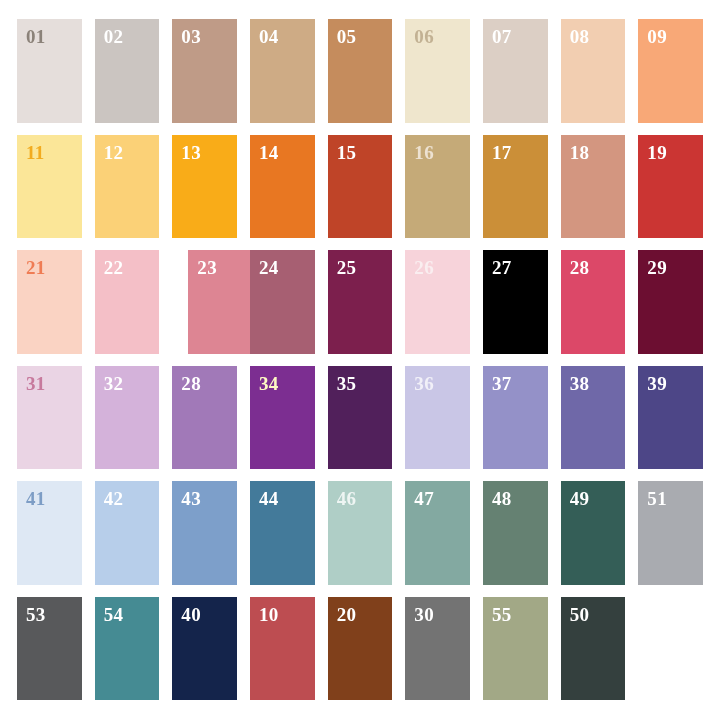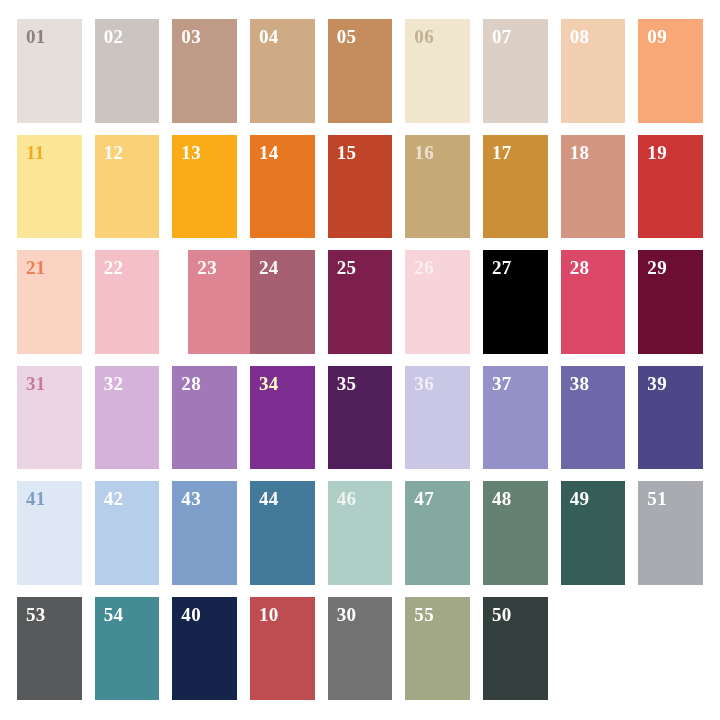--- a/index.html
+++ b/index.html
@@ -191,20 +191,23 @@
     </div>
     <div class="swatch" style="background-color: rgb(69, 139, 147);">
       <span class="swatch-label" style="color: rgb(255, 255, 255);">54</span>
     </div>
     <div class="swatch" style="background-color: rgb(20, 36, 75);">
       <span class="swatch-label" style="color: rgb(255, 255, 255);">40</span>
     </div>
     <div class="swatch" style="background-color: rgb(189, 77, 81);">
       <span class="swatch-label" style="color: rgb(255, 255, 255);">10</span>
     </div>
+    <div class="swatch" style="background-color: rgb(128, 64, 27);">
+      <span class="swatch-label" style="color: rgb(255, 255, 255);">20</span>
+    </div>
     <div class="swatch" style="background-color: #737373; text-align: right;">
       <span class="swatch-label" style="color: rgb(255, 255, 255);">30</span>
     </div>
     <div class="swatch" style="background-color: rgb(162, 168, 134);">
       <span class="swatch-label" style="color: rgb(255, 255, 255);">55</span>
     </div>
     <div class="swatch" style="background-color: rgb(52, 64, 62);">
       <span class="swatch-label" style="color: rgb(255, 255, 255);">50</span>
     </div>
   </div>

